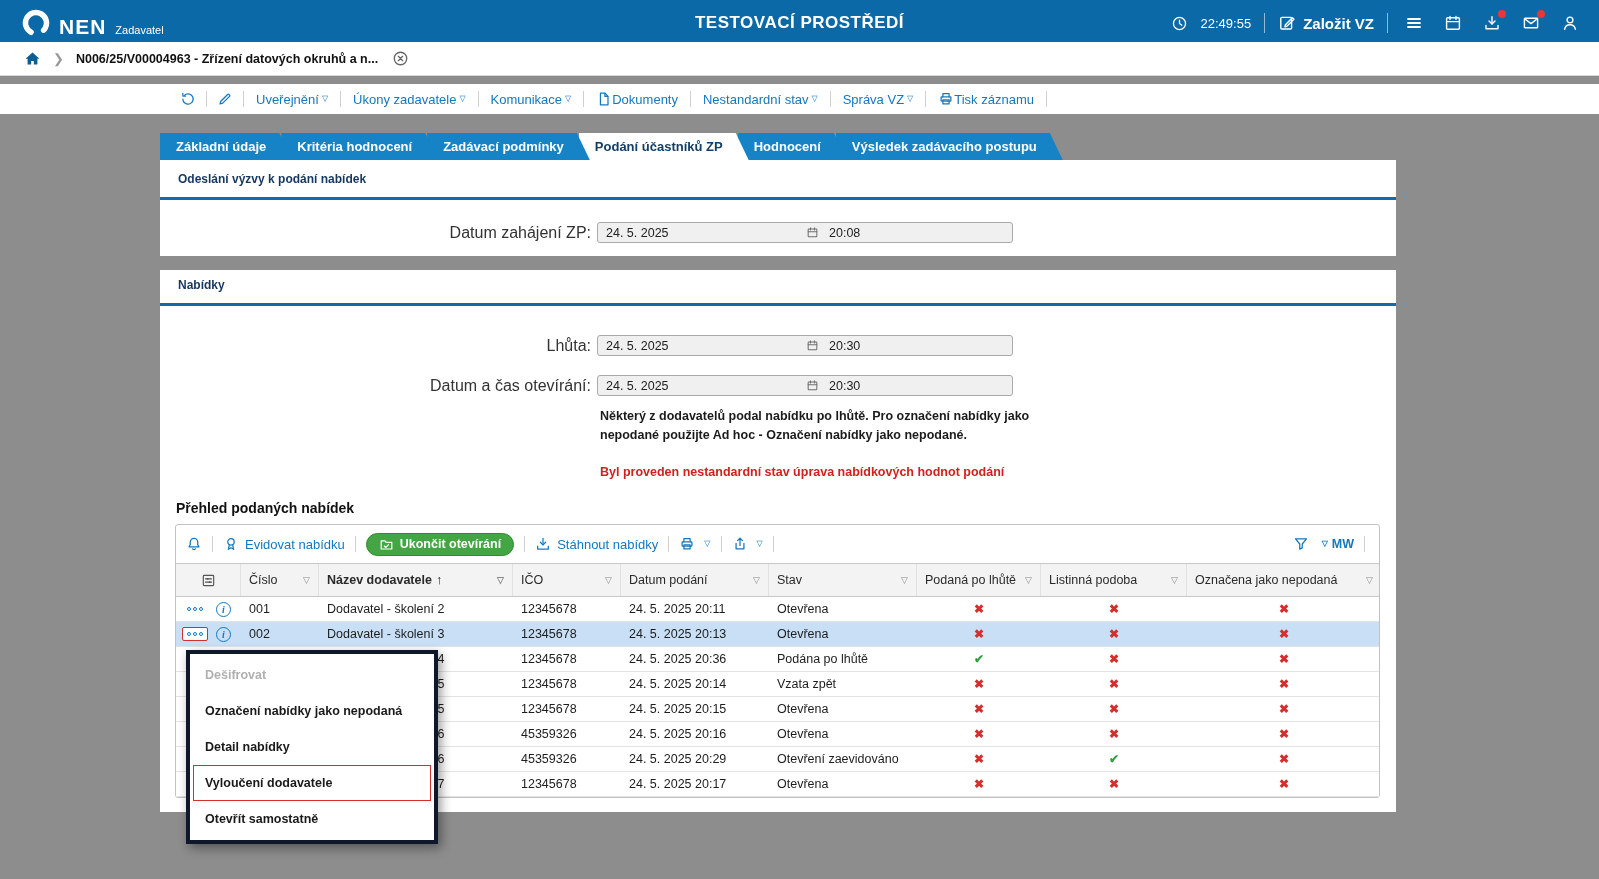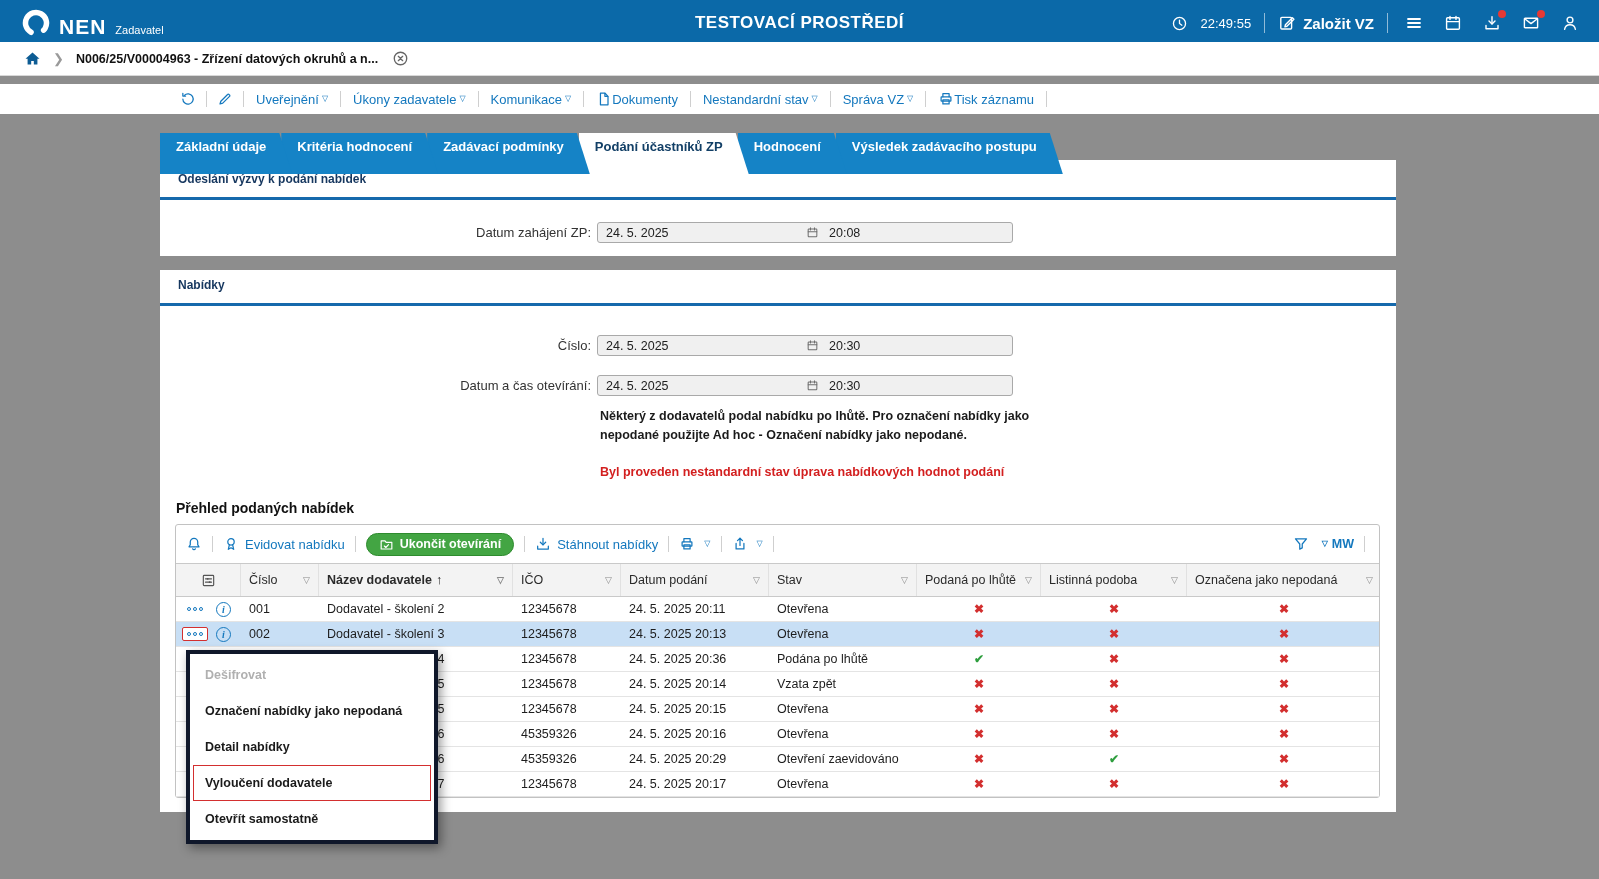--- a/index.html
+++ b/index.html
@@ -52,36 +52,36 @@
     background:#fff; display:flex; align-items:center; padding-left:170px;
   }
   .ab-icon { display:flex; align-items:center; color:#1478be; padding:0 10px; cursor:pointer; }
   .ab-item { display:flex; align-items:center; color:#1478be; padding:0 12px; cursor:pointer; font-size:13px; white-space:nowrap; }
   .vsep { width:1px; height:16px; background:#cfcfcf; flex:0 0 auto; }
   .dd { font-size:8px; margin-left:3px; transform:translateY(-1px); }
 
   
   .tabs { position:absolute; top:133px; left:160px; height:27px; display:flex; }
   .tab {
-    position:relative; height:41px; line-height:27px;
+    position:relative; height:27px; line-height:27px;
     padding:0 26px 0 16px; margin-right:-11px;
     background:#1583c6; color:#fff; font-weight:bold; font-size:13px;
     clip-path:polygon(0 0, calc(100% - 13px) 0, 100% 100%, 0 100%);
     cursor:pointer; white-space:nowrap;
   }
   .tab.active { background:#fff; color:#123f66; }
 
   
   .panel { position:absolute; top:160px; left:160px; width:1236px; height:652px; background:#fff; }
   .sec-title { position:absolute; left:18px; font-size:12px; font-weight:bold; color:#16375f; white-space:nowrap; }
   .sec-rule { position:absolute; left:0; width:100%; height:3px; background:#1569ac; }
   .panel-gap { position:absolute; left:0; width:100%; background:#8d8d8d; }
 
   .field-row { position:absolute; left:0; width:100%; height:21px; display:flex; align-items:center; }
-  .field-label { width:437px; text-align:right; padding-right:6px; color:#333; font-size:13px; }
+  .field-label { width:437px; text-align:right; padding-right:6px; color:#333; font-size:16px; }
   .dt-input {
     width:416px; height:21px; background:#f0f0f0; border:1px solid #a9a9a9; border-radius:3px;
     display:flex; align-items:center; padding:0 8px; cursor:text;
   }
   .dt-date { flex:0 0 200px; font-size:12.5px; color:#222; }
   .cal-ic { color:#6d6d6d; margin-right:10px; display:flex; }
   .dt-time { font-size:12.5px; color:#222; }
 
   .notice { position:absolute; left:440px; width:448px; font-weight:bold; font-size:12.5px; color:#1b1b1b; line-height:1.55; }
   .alert  { position:absolute; left:440px; width:600px; font-weight:bold; font-size:12.5px; color:#d31f1f; }
@@ -331,21 +331,21 @@
       <span class="dt-time">20:08</span>
     </div>
   </div>
 
   <div class="panel-gap" style="top:96px;height:14px"></div>
 
   <div class="sec-title" style="top:118px">Nabídky</div>
   <div class="sec-rule" style="top:143px"></div>
 
   <div class="field-row" style="top:175px">
-    <div class="field-label">Číslo:</div>
+    <div class="field-label">Lhůta:</div>
     <div class="dt-input">
       <span class="dt-date">24. 5. 2025</span>
       <span class="cal-ic ic">
           <svg width="13" height="13" viewBox="0 0 18 18" fill="none" stroke="currentColor" stroke-width="1.4" stroke-linecap="round" stroke-linejoin="round">
             <rect x="3" y="4" width="12" height="11" rx="1"></rect>
             <path d="M6.2 2.6v3M11.8 2.6v3M3 8h12"></path>
           </svg>
         </span>
       <span class="dt-time">20:30</span>
     </div>

